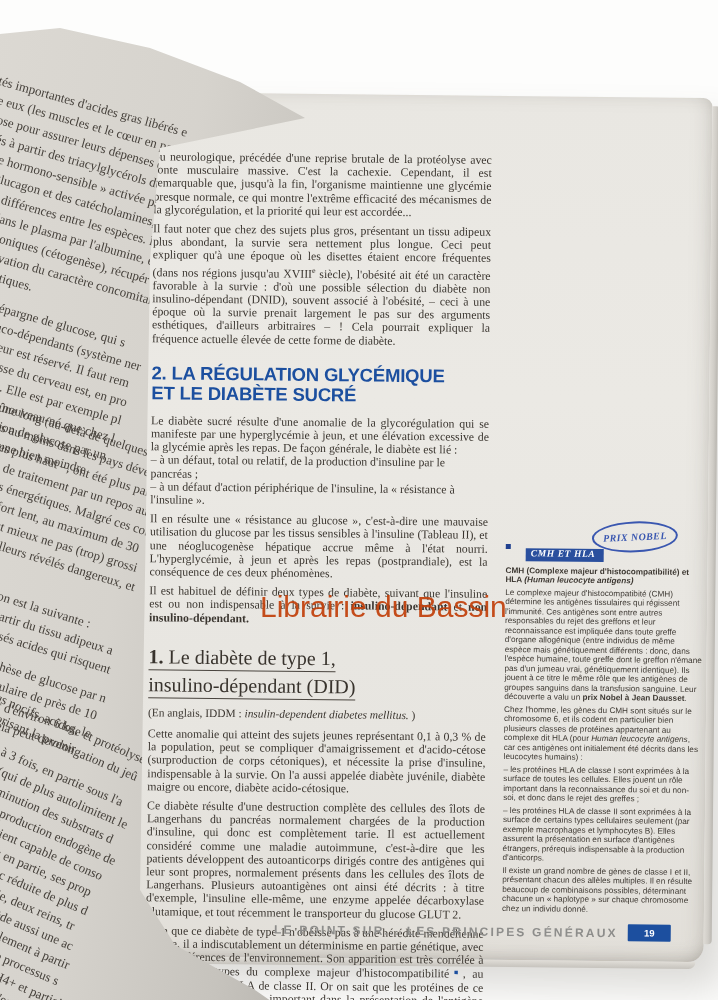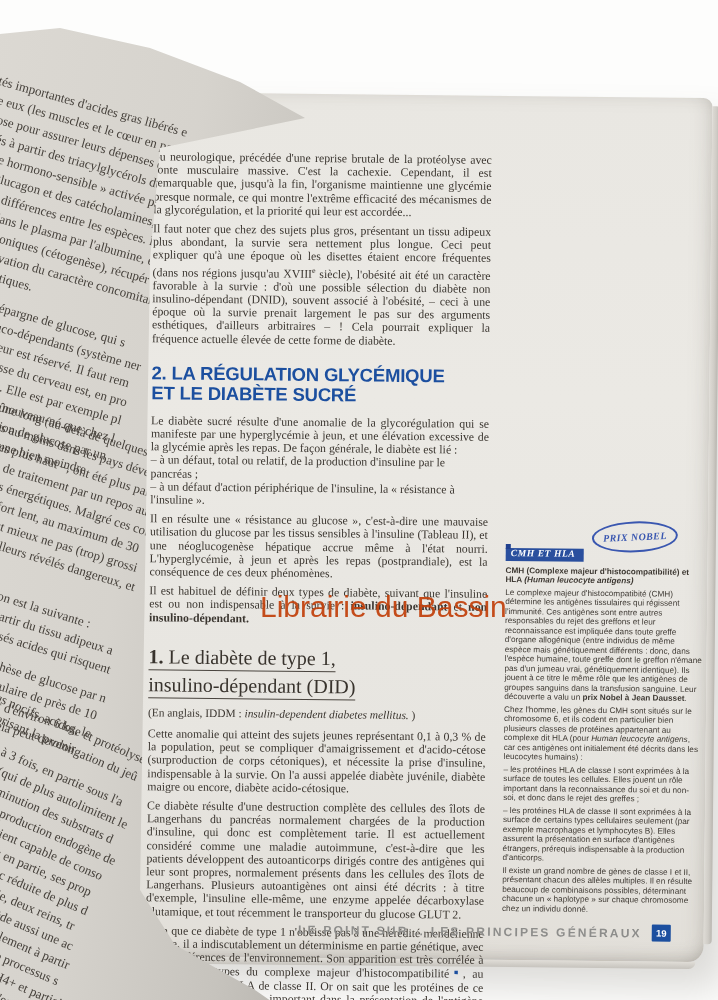--- a/index.html
+++ b/index.html
@@ -66,35 +66,35 @@
 
   
   .sidebar{
     position:absolute;left:398px;top:452px;width:198px;
     font-family:"Liberation Sans", sans-serif;
     font-size:8.2px;line-height:9.5px;color:#3d3832;text-align:left;
   }
   .side-head-row{position:relative;margin-bottom:5px;}
   .side-bullet{position:absolute;left:0;top:-4px;width:5px;height:5px;background:#20408f;}
   .side-header{
-    display:inline-block;margin-left:0;background:#2a4f9e;color:#ffffff;
+    display:inline-block;margin-left:20px;background:#2a4f9e;color:#ffffff;
     font-family:"Liberation Serif", serif;font-weight:700;font-style:italic;
     font-size:9.5px;letter-spacing:0.6px;padding:1px 8px 2px 5px;
   }
   .sidebar p{margin:0 0 3px 0;}
   .side-intro{font-weight:700;}
 
   
   .footer{
     position:absolute;right:33px;top:827px;display:flex;align-items:center;gap:10px;
     font-family:"Liberation Sans", sans-serif;
   }
   .footer-label{font-weight:700;font-size:12px;letter-spacing:2.2px;color:#8d8d8b;}
   .page-badge{
-    width:19px;height:17px;background:#1c4f9f;color:#fff;
+    width:43px;height:17px;background:#1c4f9f;color:#fff;
     display:flex;align-items:center;justify-content:center;
     font-size:9.5px;font-weight:700;border-radius:1px;text-align:center;
   }
 
   .ref-square{color:#1c4f9f;font-size:7px;vertical-align:3px;margin:0 1px;}
   .sup{vertical-align:super;font-size:68%;}
 
   
   .page-left{
     position:absolute;left:-10px;top:-25px;width:330px;height:1065px;z-index:2;

